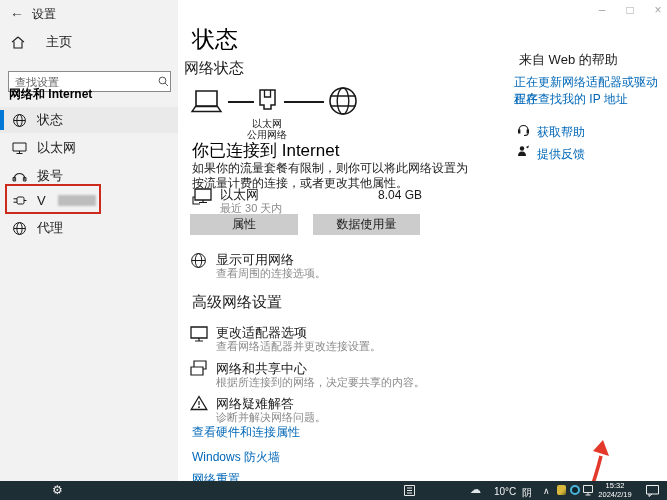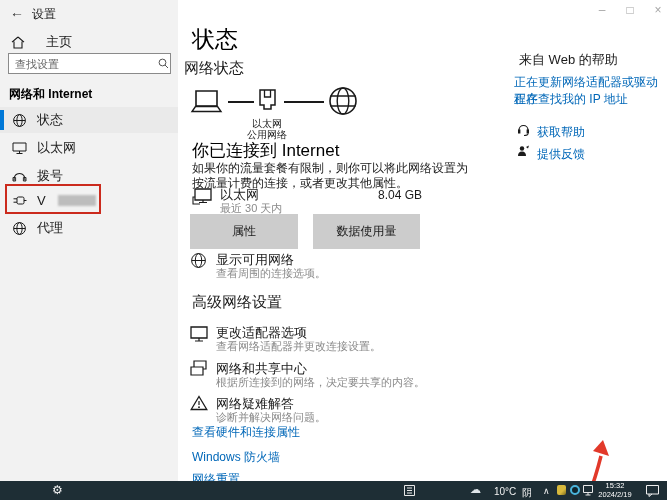--- a/index.html
+++ b/index.html
@@ -10,21 +10,21 @@
   }
   .abs { position:absolute; }
   svg { display:block; }
   svg path, svg rect, svg circle, svg ellipse, svg line { vector-effect:non-scaling-stroke; }
 
   
   .sidebar { position:absolute; left:0; top:0; width:178px; height:481px; background:#f2f2f2; }
   .back-btn { position:absolute; left:10px; top:4px; font-size:14px; color:#333; cursor:pointer; }
   .win-title { position:absolute; left:32px; top:6px; font-size:12px; color:#1a1a1a; }
   .home-row { position:absolute; left:10px; top:33px; display:flex; align-items:center; gap:20px; font-size:13px; cursor:pointer; }
-  .search-box { position:absolute; left:8px; top:53px; width:163px; height:21px; background:#fff;
+  .search-box { position:absolute; left:8px; top:71px; width:163px; height:21px; background:#fff;
     border:1px solid #8a8a8a; display:flex; align-items:center; }
   .search-box input { flex:1; border:none; outline:none; background:transparent; font-size:11px;
     padding-left:6px; color:#1a1a1a; font-family:inherit; }
   .search-box input::placeholder { color:#666; }
   .search-icon-wrap { width:20px; display:flex; justify-content:center; }
   .side-section { position:absolute; left:9px; top:86px; font-size:12px; font-weight:bold; color:#000; }
   .nav-item { position:absolute; left:0; width:178px; height:26px; display:flex; align-items:center;
     gap:10px; padding-left:11px; font-size:13px; cursor:pointer; }
   .nav-item.sel { background:#eaeaea; }
   .nav-item.sel::before { content:""; position:absolute; left:0; top:3px; bottom:3px; width:4px; background:#0078d7; }
@@ -38,21 +38,21 @@
   
   .page-title { position:absolute; left:192px; top:24px; font-size:23px; font-weight:400; color:#000; }
   .sub-head { position:absolute; font-size:15px; color:#1a1a1a; }
   .net-line { position:absolute; height:2px; background:#1a1a1a; top:101px; }
   .diag-label { position:absolute; left:233px; width:68px; text-align:center; font-size:10px; color:#1a1a1a; }
   .conn-head { position:absolute; left:192px; top:139px; font-size:17px; color:#000; }
   .conn-desc { position:absolute; left:192px; top:161px; width:276px; font-size:12px; line-height:15px; color:#1a1a1a; }
   .eth-name { position:absolute; left:220px; top:186px; font-size:13px; }
   .eth-period { position:absolute; left:220px; top:201px; font-size:11px; color:#8a8a8a; }
   .eth-usage { position:absolute; left:340px; top:188px; width:82px; text-align:right; font-size:12px; }
-  .gray-btn { position:absolute; top:214px; height:35px; background:#cccccc; border:none; font-size:12px;
+  .gray-btn { position:absolute; top:214px; height:21px; background:#cccccc; border:none; font-size:12px;
     font-family:inherit; color:#1a1a1a; cursor:pointer; }
   .row-title { position:absolute; left:216px; font-size:13px; color:#1a1a1a; }
   .row-sub { position:absolute; left:216px; font-size:11px; color:#8a8a8a; }
   .blue-link { position:absolute; font-size:12px; color:#0067b8; cursor:pointer; text-decoration:none; }
 
   
   .help-head { position:absolute; left:519px; top:51px; font-size:13px; color:#1a1a1a; }
   .help-row-icon { position:absolute; left:517px; }
 
   

